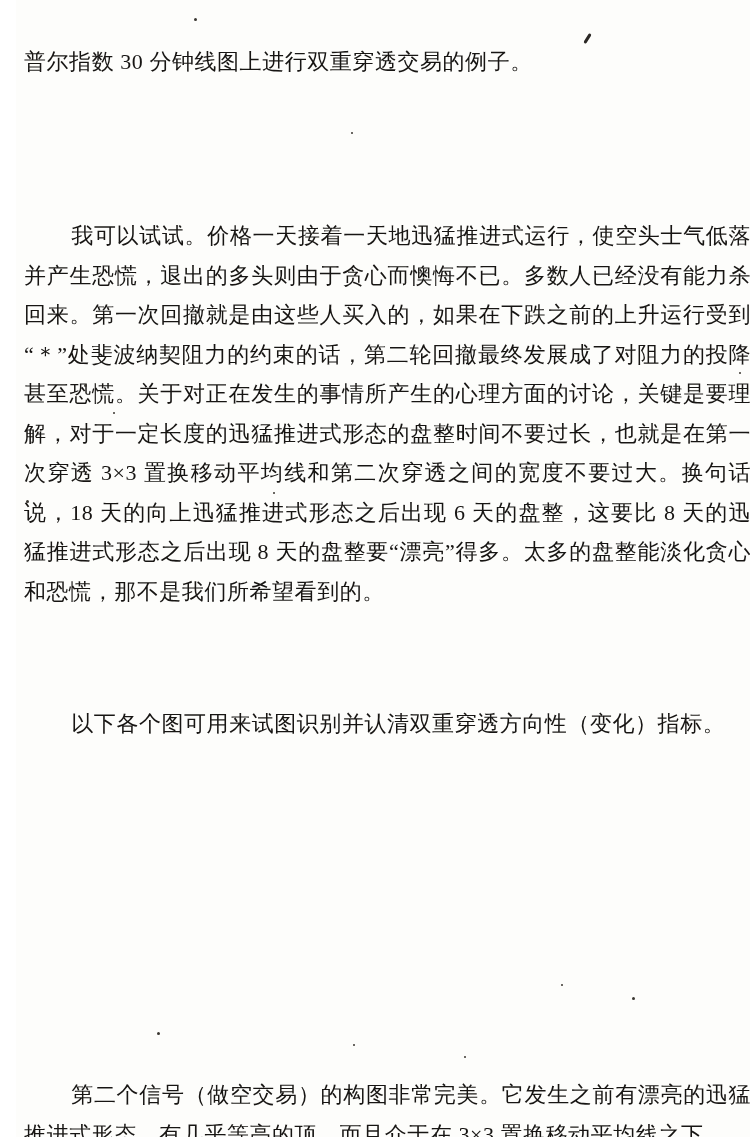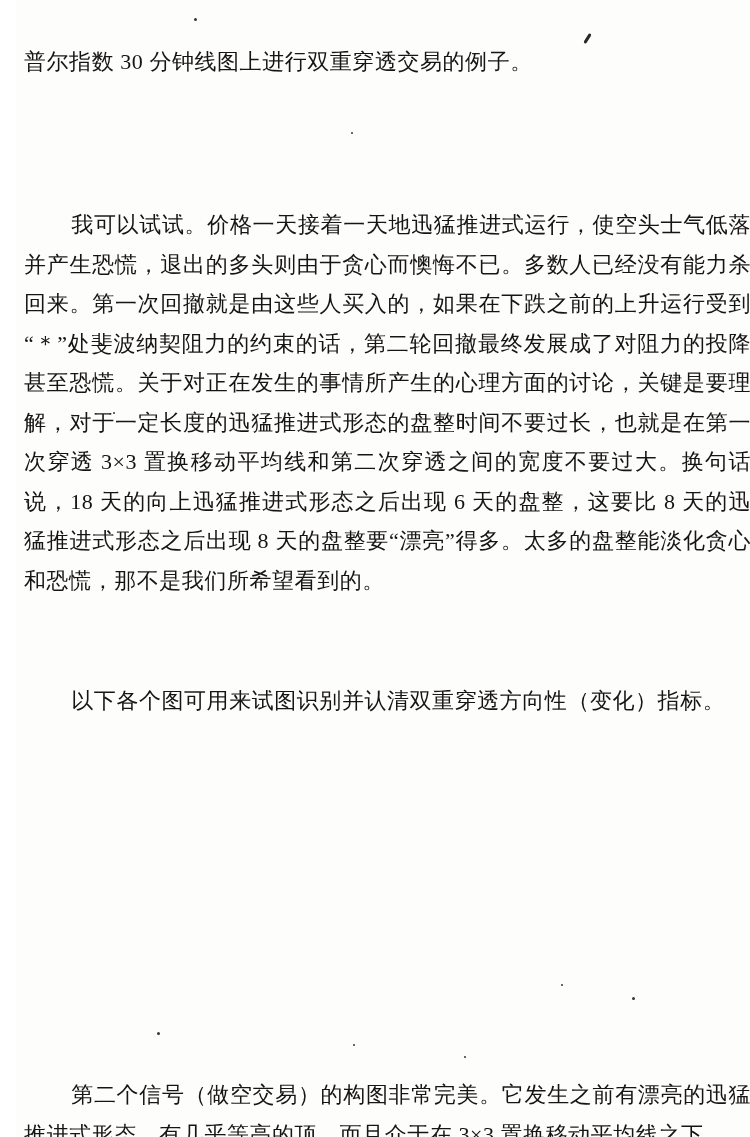--- a/index.html
+++ b/index.html
@@ -61,24 +61,24 @@
   }
 </style>
 </head>
 <body>
 
 <div class="page">
 
   <p class="para" style="top:20px;">普尔指数 30 分钟线图上进行双重穿透交易的例子。</p>
 
 
-  <p class="para indent" style="top:183px;">我可以试试。价格一天接着一天地迅猛推进式运行，使空头士气低落并产生恐慌，退出的多头则由于贪心而懊悔不已。多数人已经没有能力杀回来。第一次回撤就是由这些人买入的，如果在下跌之前的上升运行受到“＊”处斐波纳契阻力的约束的话，第二轮回撤最终发展成了对阻力的投降甚至恐慌。关于对正在发生的事情所产生的心理方面的讨论，关键是要理解，对于一定长度的迅猛推进式形态的盘整时间不要过长，也就是在第一次穿透 3×3 置换移动平均线和第二次穿透之间的宽度不要过大。换句话说，18 天的向上迅猛推进式形态之后出现 6 天的盘整，这要比 8 天的迅猛推进式形态之后出现 8 天的盘整要“漂亮”得多。太多的盘整能淡化贪心和恐慌，那不是我们所希望看到的。</p>
+  <p class="para indent" style="top:194px;">我可以试试。价格一天接着一天地迅猛推进式运行，使空头士气低落并产生恐慌，退出的多头则由于贪心而懊悔不已。多数人已经没有能力杀回来。第一次回撤就是由这些人买入的，如果在下跌之前的上升运行受到“＊”处斐波纳契阻力的约束的话，第二轮回撤最终发展成了对阻力的投降甚至恐慌。关于对正在发生的事情所产生的心理方面的讨论，关键是要理解，对于一定长度的迅猛推进式形态的盘整时间不要过长，也就是在第一次穿透 3×3 置换移动平均线和第二次穿透之间的宽度不要过大。换句话说，18 天的向上迅猛推进式形态之后出现 6 天的盘整，这要比 8 天的迅猛推进式形态之后出现 8 天的盘整要“漂亮”得多。太多的盘整能淡化贪心和恐慌，那不是我们所希望看到的。</p>
 
 
-  <p class="para indent" style="top:659px;">以下各个图可用来试图识别并认清双重穿透方向性（变化）指标。</p>
+  <p class="para indent" style="top:682px;">以下各个图可用来试图识别并认清双重穿透方向性（变化）指标。</p>
 
 
   <p class="para indent" style="top:1053px;">第二个信号（做空交易）的构图非常完美。它发生之前有漂亮的迅猛推进式形态，有几乎等高的顶，而且介于在 3×3 置换移动平均线之下</p>
 
   <div class="tick" style="left:570px; top:33px;"></div>
   <div class="speck" style="left:178px; top:18px;  width:3px; height:3px;"></div>
   <div class="speck" style="left:335px; top:132px; width:2px; height:2px;"></div>
   <div class="speck" style="left:97px;  top:412px; width:2px; height:2px;"></div>
   <div class="speck" style="left:68px;  top:384px; width:3px; height:3px;"></div>
   <div class="speck" style="left:10px;  top:500px; width:3px; height:3px;"></div>

